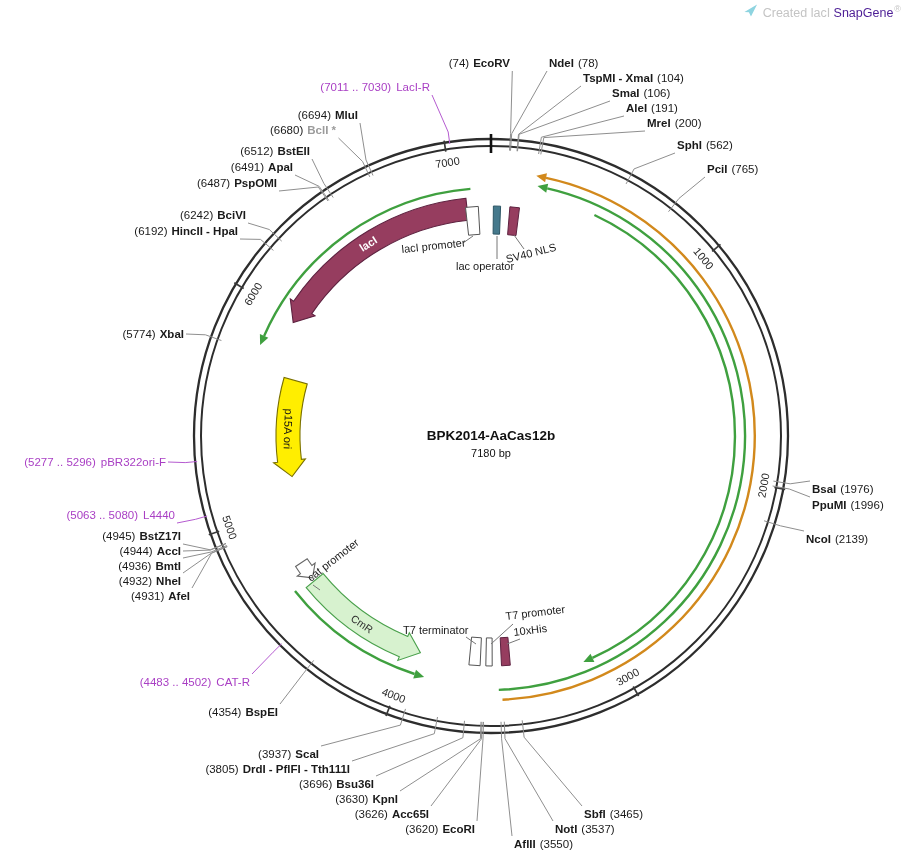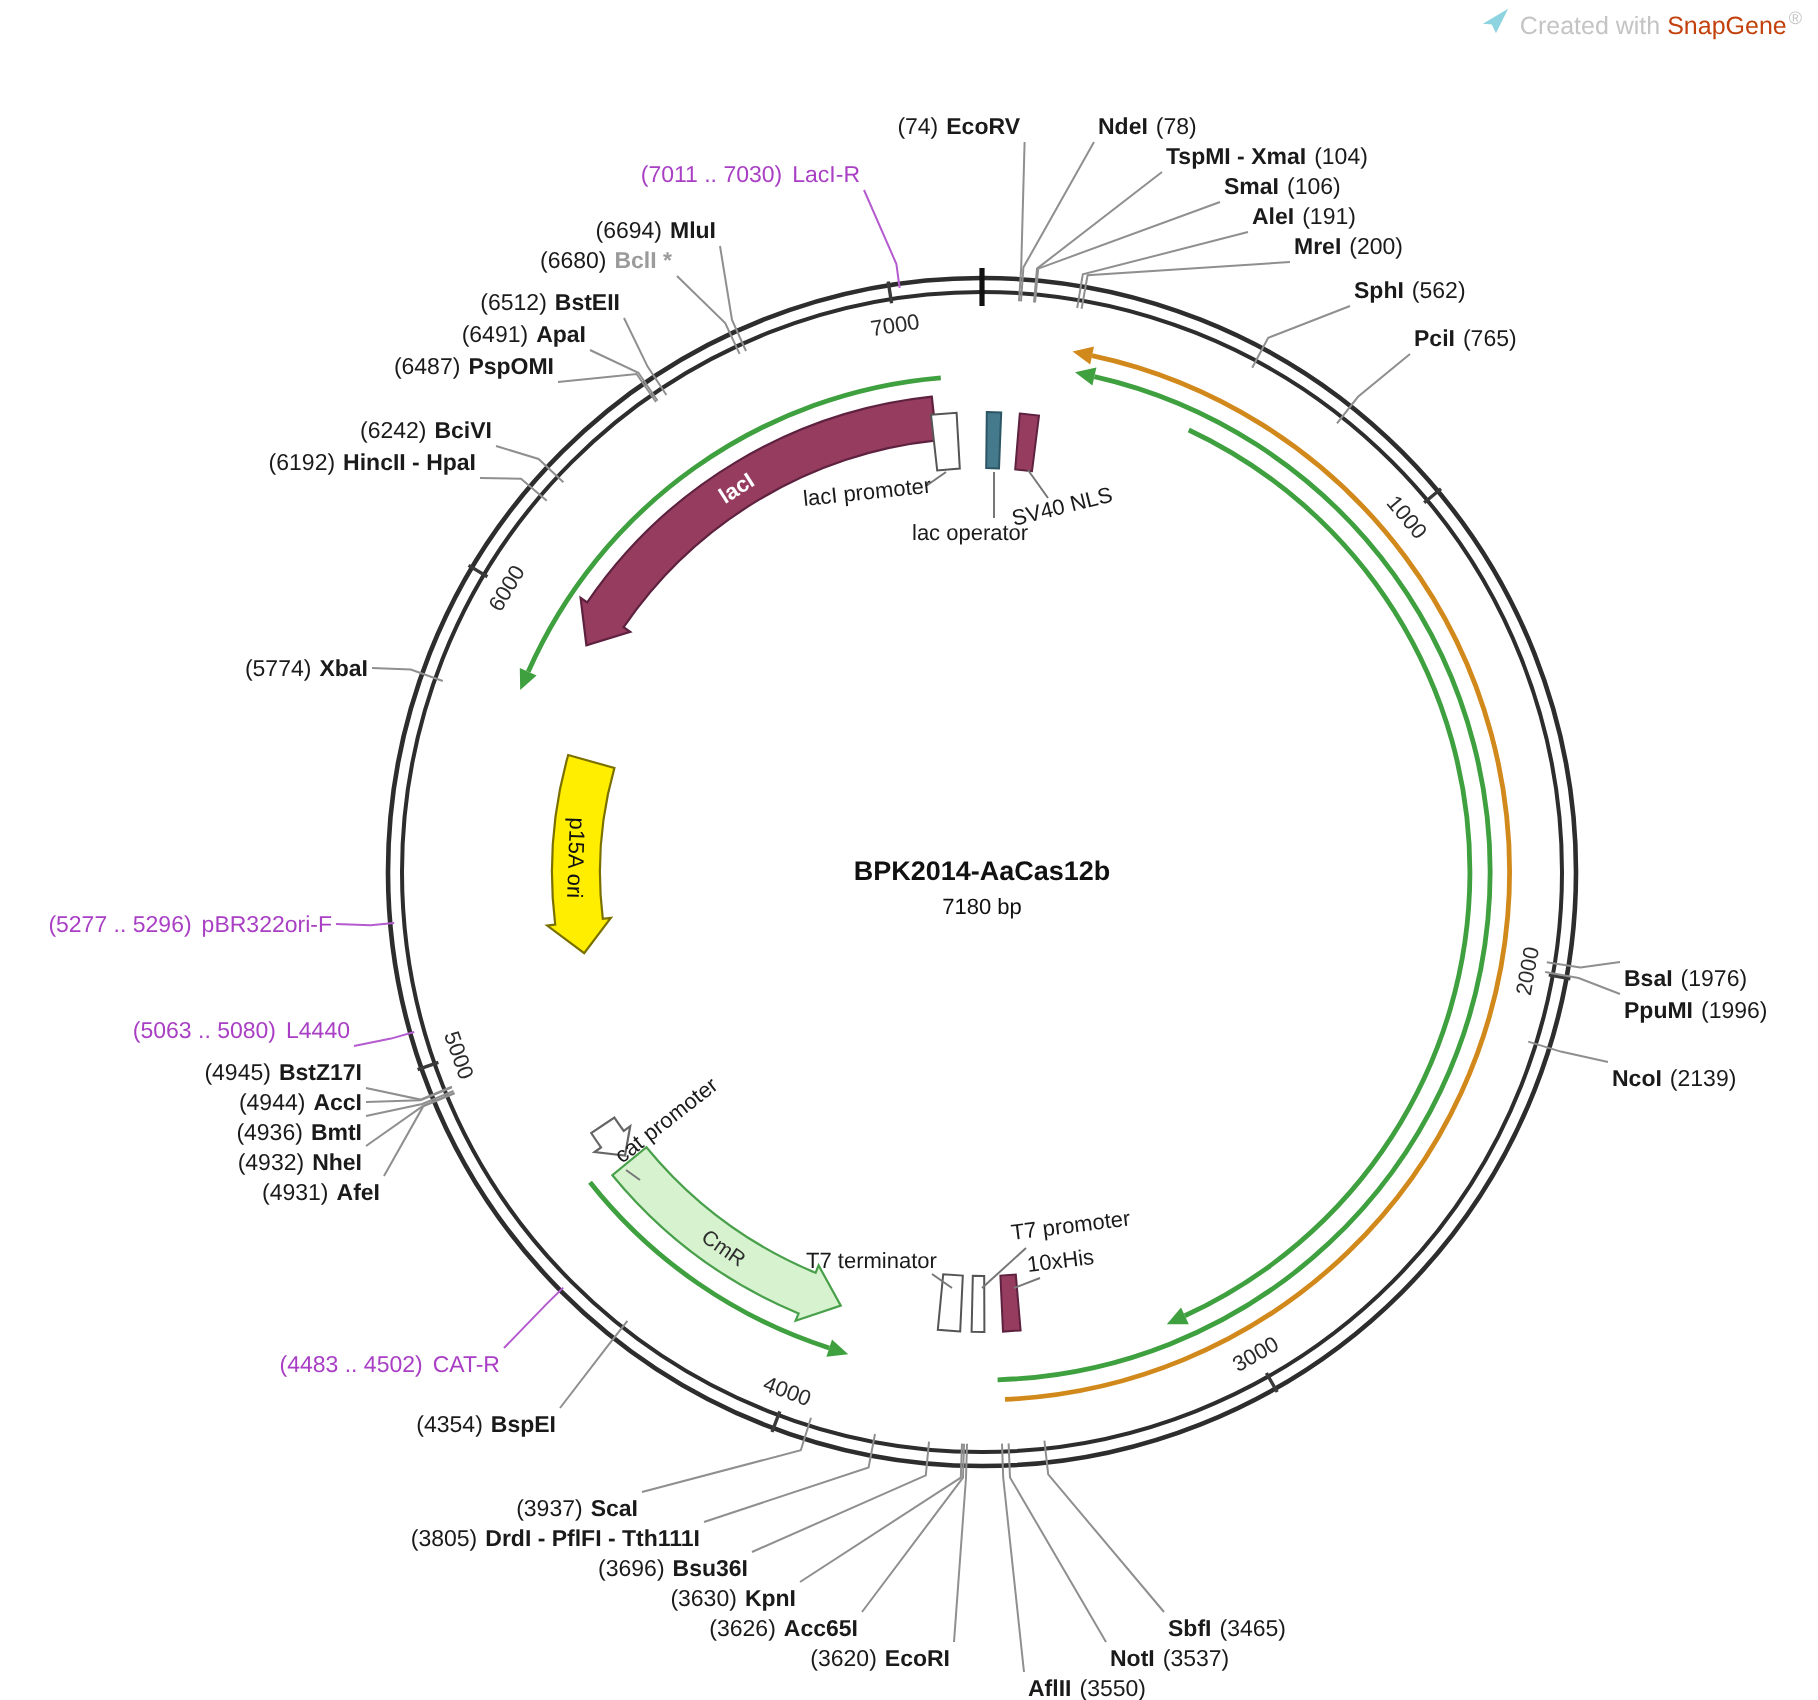--- a/index.html
+++ b/index.html
@@ -1,36 +1,36 @@
 <!DOCTYPE html>
 <html><head>
 <meta charset="utf-8">
 <style>
   html,body{margin:0;padding:0;background:#ffffff}
   .stage{position:relative;width:909px;height:850px;overflow:hidden;background:#ffffff;
          font-family:"Liberation Sans",sans-serif;}
   .watermark{position:absolute;top:3px;right:8px;display:flex;align-items:center;gap:5px;
              font-size:12.5px;color:#c4c4c4;}
-  .watermark .brand{color:#c2410c;}
+  .watermark .brand{color:#4c1d95;}
   .watermark .reg{font-size:9px;vertical-align:super;color:#c4c4c4;margin-left:1px;}
   svg.map{position:absolute;left:0;top:0;}
   text{user-select:none;}
 </style>
 </head>
 <body>
 
 <div class="stage">
 
   <div class="watermark">
     <span>
       <svg width="15" height="15" viewBox="0 0 16 16">
           <path d="M1.5 9.5 L15 1.5 L8.5 14.5 L6.3 9.8 Z" fill="#8ed4e0"></path>
         </svg>
     </span>
-    <span><span>Created with </span><span class="brand">SnapGene</span><span class="reg">®</span></span>
+    <span><span>Created lacI </span><span class="brand">SnapGene</span><span class="reg">®</span></span>
   </div>
 
   <svg class="map" width="909" height="850" viewBox="0 0 909 850">
     <g id="g-rings">
         <circle cx="491" cy="436" r="297" fill="none" stroke="#2d2d2d" stroke-width="2.3"></circle>
         <circle cx="491" cy="436" r="290" fill="none" stroke="#2d2d2d" stroke-width="2"></circle>
         <line x1="491" y1="134" x2="491" y2="153" stroke="#111111" stroke-width="2.6"></line>
       </g>
     <g id="g-arcs">
         <path d="M502.5 699.7 A 264 264 0 0 0 546.0 177.8" fill="none" stroke="#d2891c" stroke-width="2.4"></path>

